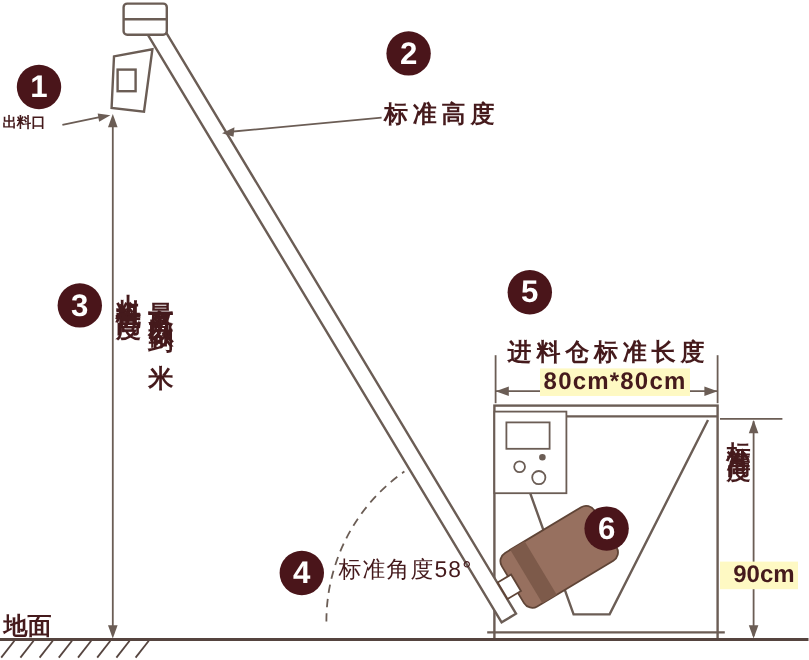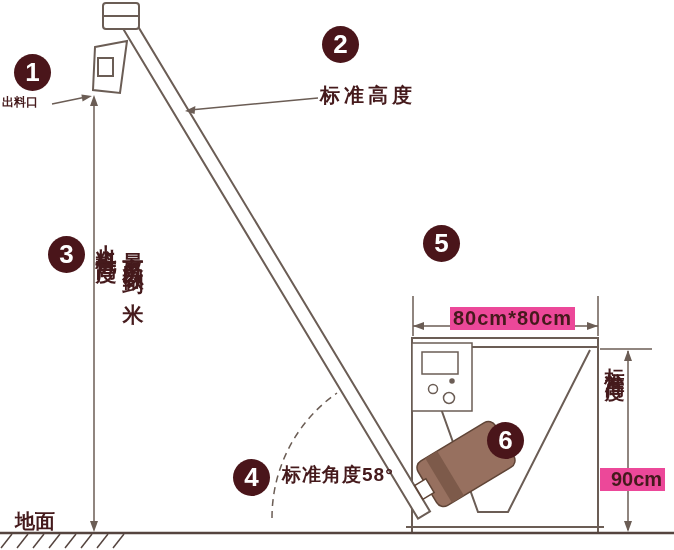--- a/index.html
+++ b/index.html
@@ -11,21 +11,21 @@
   .lbl{position:absolute;z-index:2;color:#451a1c;white-space:nowrap;}
   .b{font-weight:bold;}
   .badge{
     position:absolute;z-index:3;width:37px;height:37px;border-radius:50%;
     background:#4a151a;color:#ffffff;font-weight:bold;font-size:26px;
     line-height:37px;text-align:center;
   }
   .vtext{
     writing-mode:vertical-rl;text-orientation:upright;letter-spacing:4px;
   }
-  .whitebg{background:#ec4899;padding:0 3px;}
+  .whitebg{background:#fef9c3;padding:0 3px;}
 </style>
 </head>
 <body>
 
 <div id="stage">
 
   <svg id="drawing" width="674" height="550" viewBox="0 0 674 550">
 
     <g stroke="#6b5d55" stroke-width="2" fill="none">
       <rect x="412" y="338" width="186" height="195"></rect>
@@ -118,24 +118,25 @@
 
   <div class="lbl b" style="left:2px;top:94px;font-size:12px;">出料口</div>
 
   <div class="lbl b" style="left:320px;top:82px;font-size:20px;letter-spacing:4px;">标准高度</div>
 
 
   <div class="lbl b vtext" style="left:92px;top:228px;font-size:21px;">上料机高度</div>
 
   <div class="lbl b vtext" style="left:119px;top:236px;font-size:21px;">最高可以做到7米</div>
 
-  <div class="lbl" style="left:282px;top:462px;font-size:19px;letter-spacing:1px;font-weight:bold;">标准角度58°</div>
+  <div class="lbl" style="left:282px;top:462px;font-size:19px;letter-spacing:1px;">标准角度58°</div>
 
+  <div class="lbl b" style="left:423px;top:280px;font-size:20px;letter-spacing:4px;">进料仓标准长度</div>
 
   <div class="lbl b whitebg" style="left:450px;top:307px;font-size:20px;letter-spacing:1px;">80cm*80cm</div>
 
   <div class="lbl b vtext" style="left:602px;top:352px;font-size:20px;">标准高度</div>
 
   <div class="lbl b whitebg" style="left:600px;top:468px;font-size:20px;padding-left:11px;">90cm</div>
 
-  <div class="lbl b" style="left:15px;top:508px;font-size:20px;">地面</div>
+  <div class="lbl b" style="left:3px;top:508px;font-size:20px;">地面</div>
 
 </div>
 
 </body></html>

